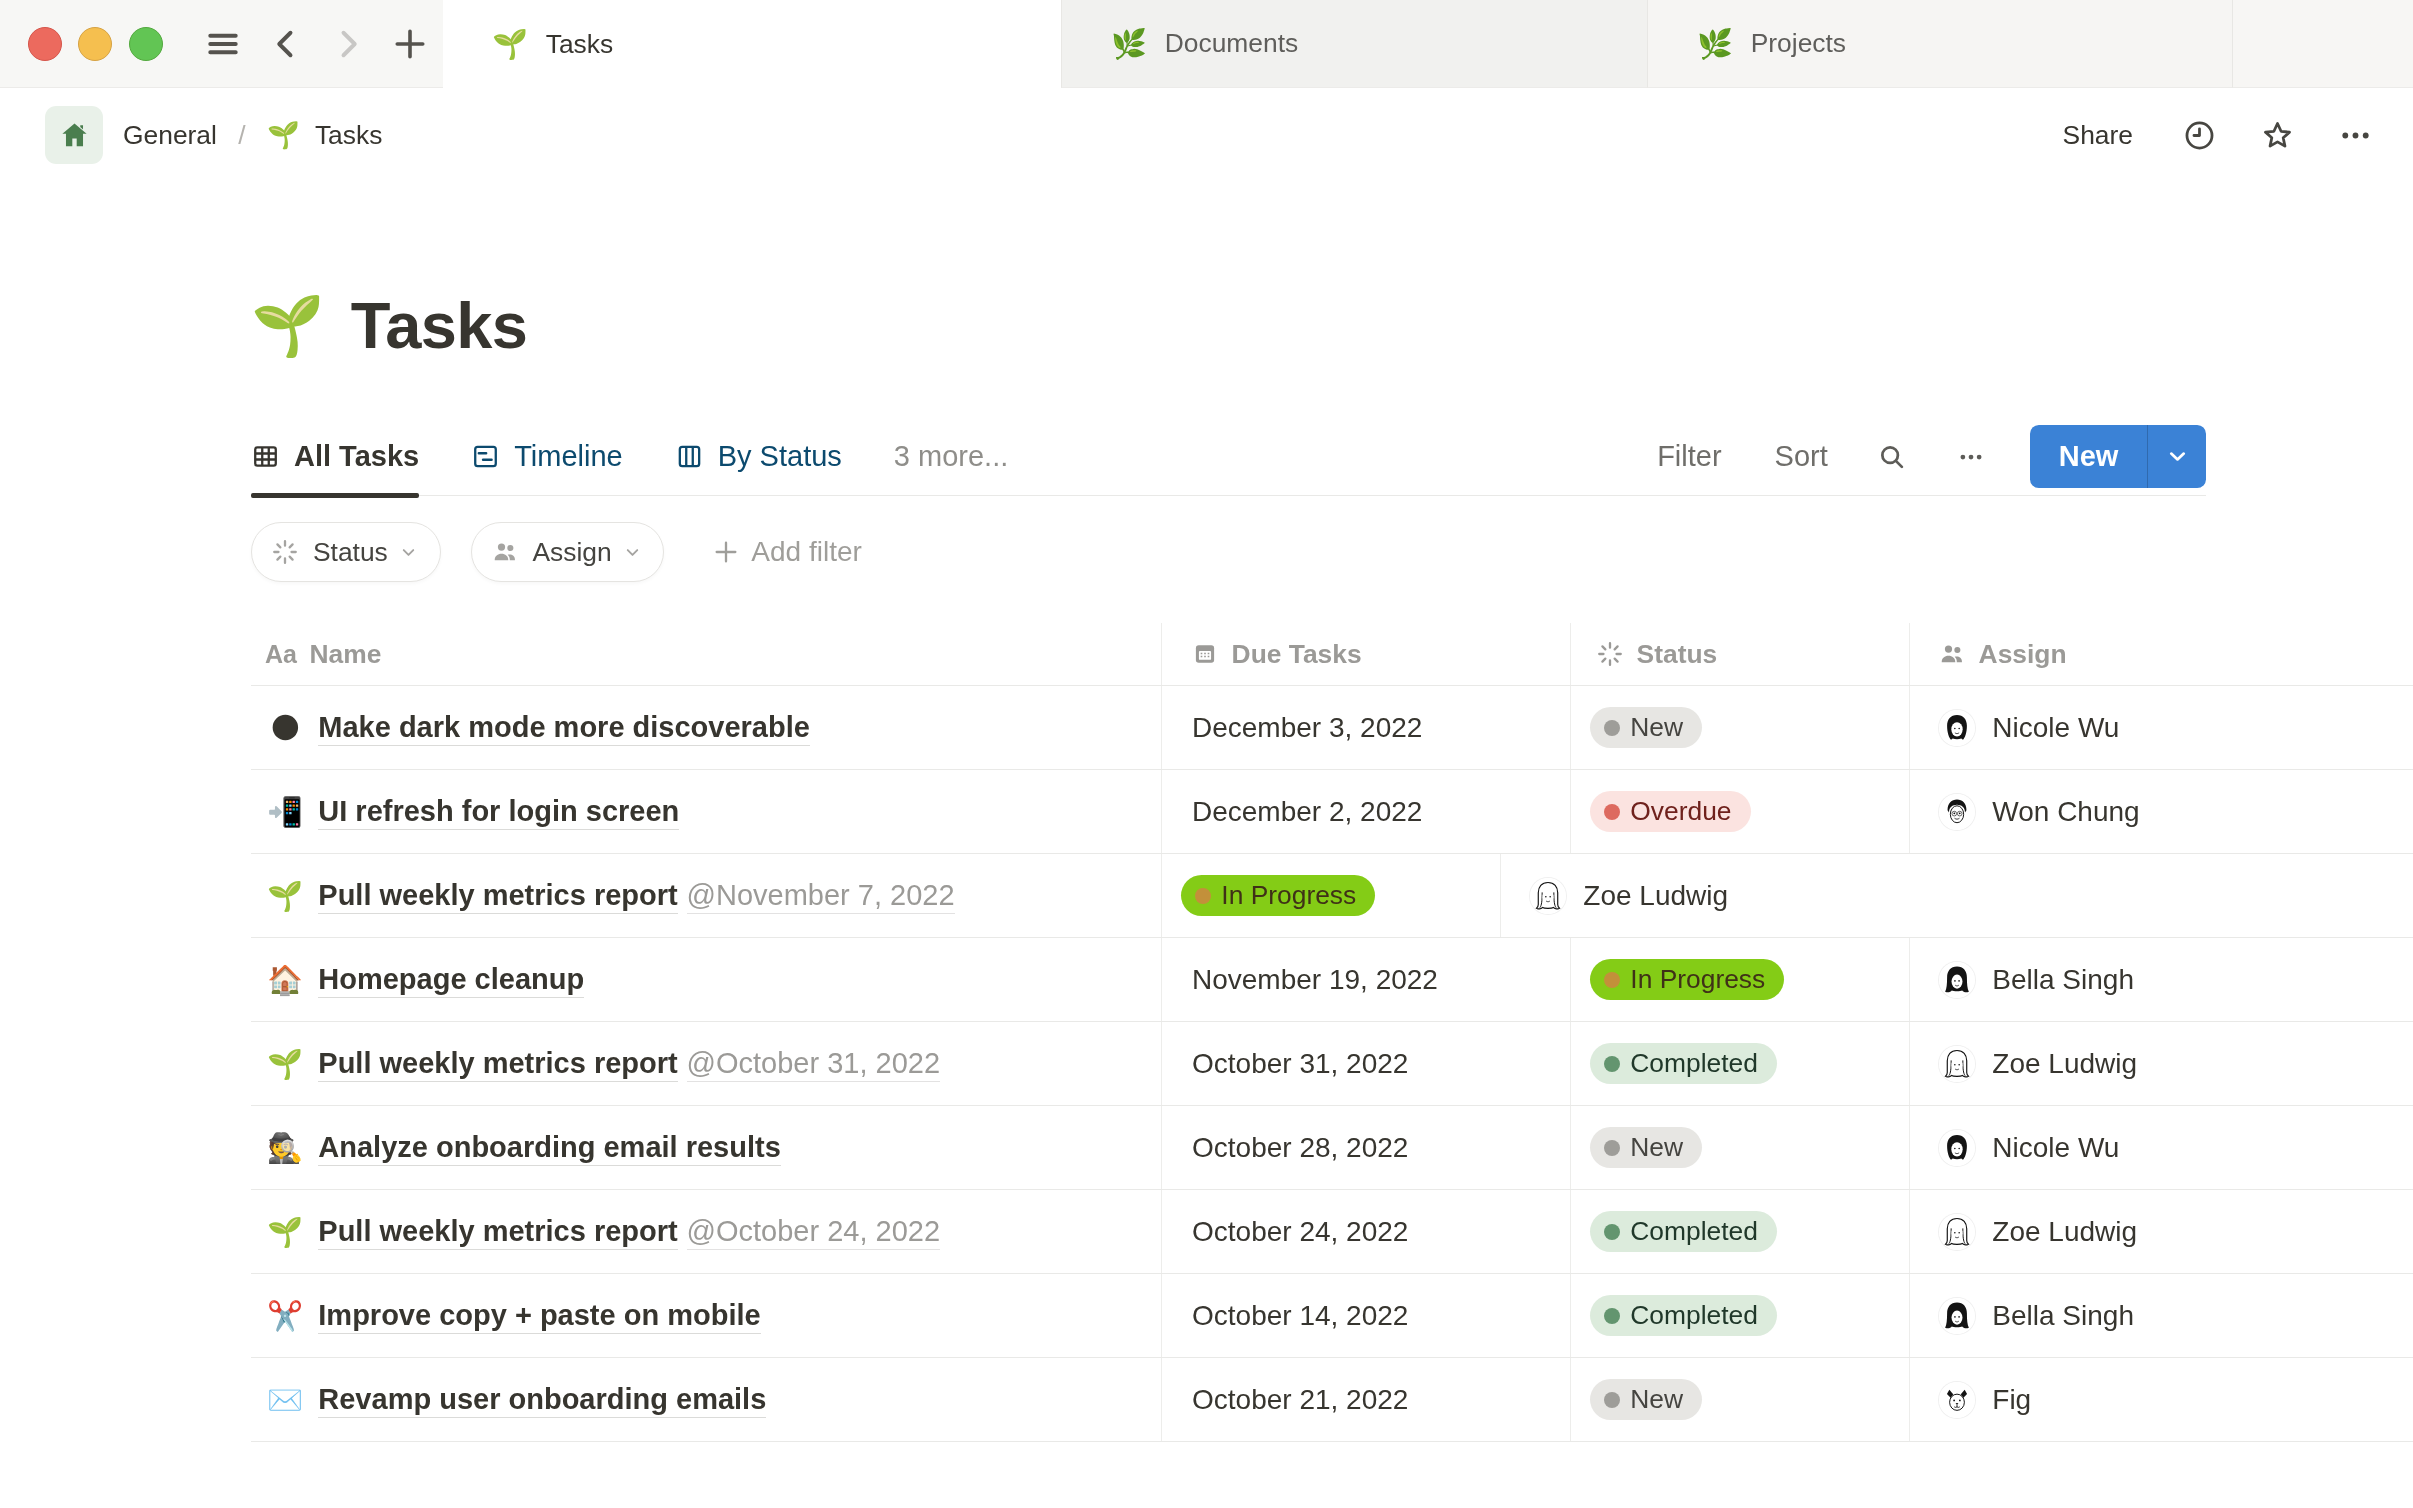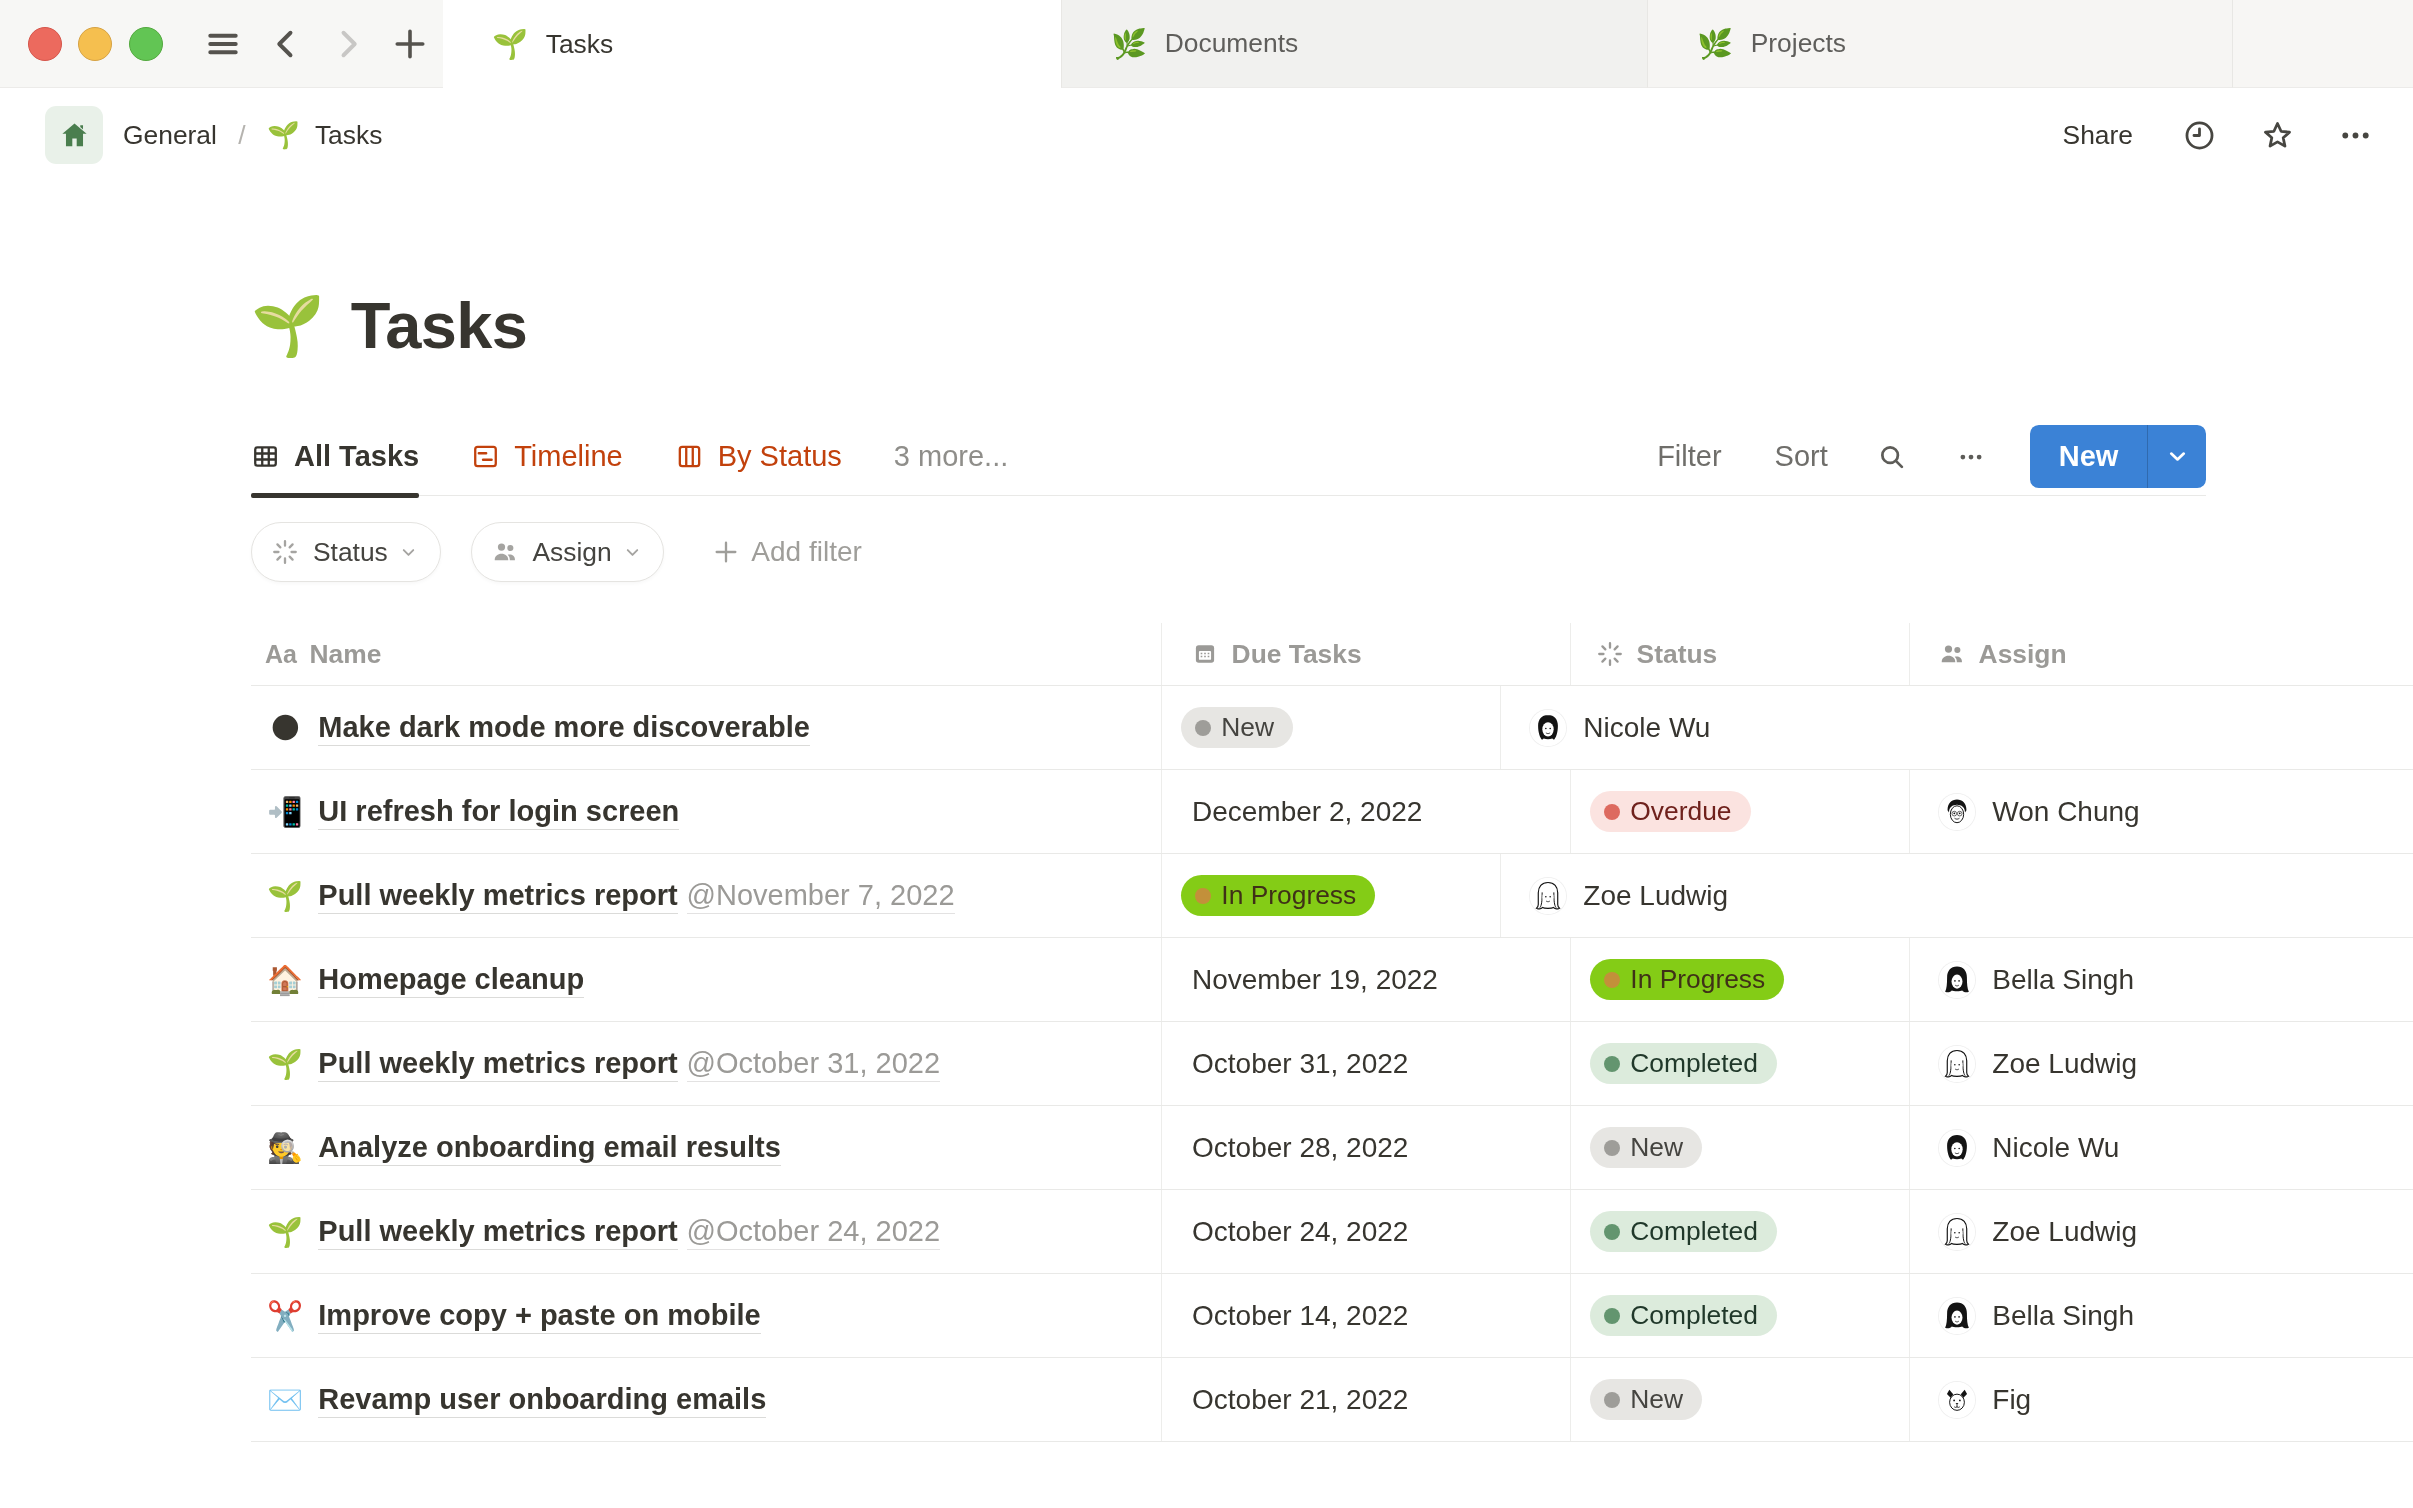--- a/index.html
+++ b/index.html
@@ -37,21 +37,21 @@
   .topicon { width:35px; height:35px; color:#474641; margin-left:43px; display:flex; align-items:center; justify-content:center; }
   .topicon svg { width:100%; height:100%; }
 
   
   .titleblock { margin:106px 0 0 251px; display:flex; align-items:center; }
   .titleemoji { font-size:59px; margin-right:26.4px; }
   .titletext { font-size:65px; font-weight:700; letter-spacing:-0.6px; color:#37352f; }
 
   
   .viewsrow { margin:55px 207px 0 251px; height:78px; display:flex; align-items:center; border-bottom:1.9px solid #e9e9e7; position:relative; }
-  .vtab { display:flex; align-items:center; margin-right:52px; color:#c2410c; font-size:29px; position:relative; height:100%; }
+  .vtab { display:flex; align-items:center; margin-right:52px; color:#0c4a6e; font-size:29px; position:relative; height:100%; }
   .vtab .vicon { width:29px; height:29px; margin-right:14px; display:flex; align-items:center; }
   .vtab .vicon svg { width:100%; height:100%; }
   .vtab.active { color:#37352f; font-weight:700; }
   .vtab.active::after { content:""; position:absolute; left:0; right:0; bottom:-2.5px; height:4.4px; background:#37352f; border-radius:1.9px; }
   .vmore { font-size:29px; color:#8f8e8a; }
   .vspacer { flex:1; }
   .toolbtn { font-size:29px; color:#6f6e6a; margin-left:53px;text-align:center; }
   .toolicon { width:30px; height:30px; color:#5d5c58; margin-left:49px; display:flex; align-items:center; }
   .toolicon svg { width:100%; height:100%; }
   .newbtn { display:flex; align-items:stretch; margin-left:44px; height:63px; border-radius:8.8px; overflow:hidden; background:var(--accent,#3b82d6); color:#fff; }
@@ -321,20 +321,23 @@
       </span>
       <span>Assign</span>
     </div>
   </div>
   <div id="rows">
   <div class="trow">
     <div class="cell rc-name bordered">
       <span class="remoji">🌑</span>
       <span class="tname"><span class="tmain">Make dark mode more discoverable</span></span>
     </div>
+    <div class="cell rc-due bordered">
+          <span class="due-text">December 3, 2022</span>
+        </div>
     <div class="cell rc-status bordered">
       <span class="badge st-gray">
             <span class="dot"></span>
             <span class="blabel">New</span>
           </span>
     </div>
     <div class="cell rc-assign">
       <span class="avatar">
             <svg viewBox="0 0 40 40">
               <circle cx="20" cy="20" r="20" fill="#fff"></circle>

